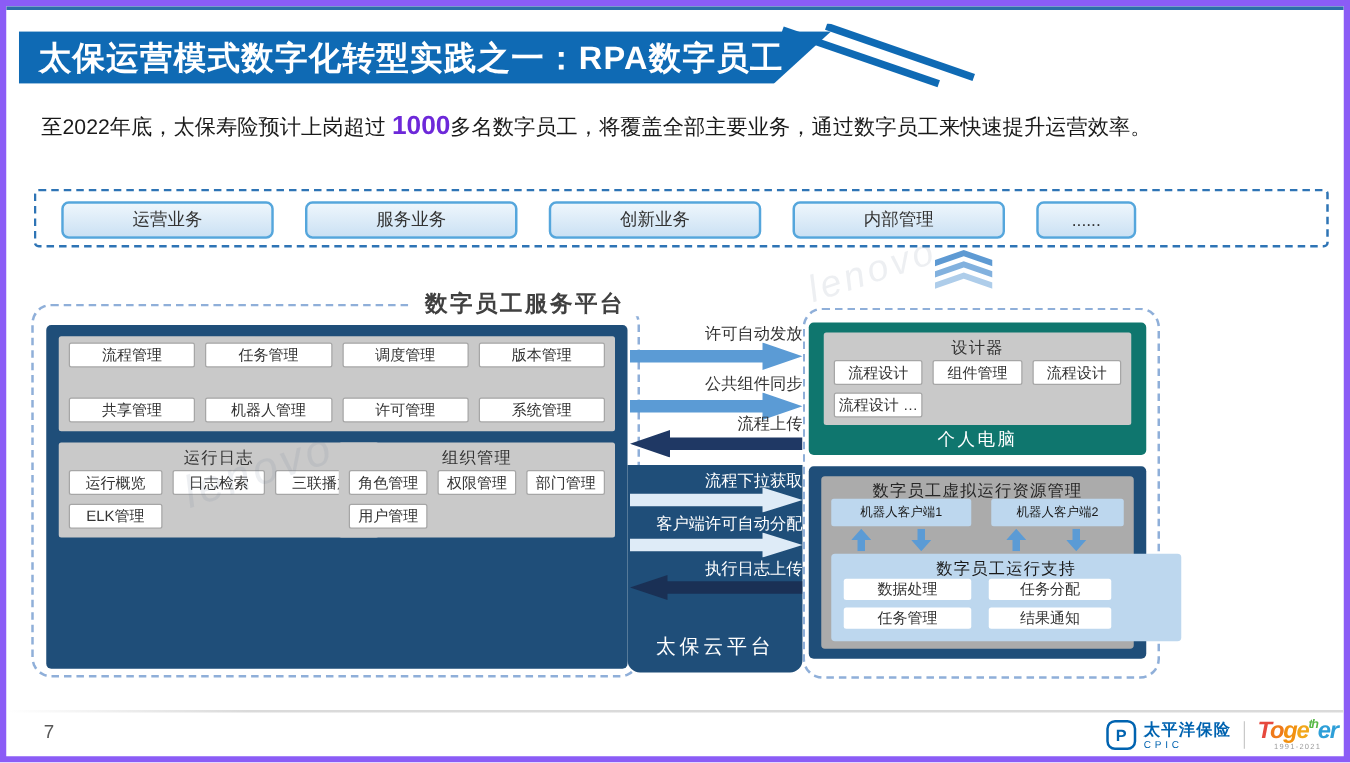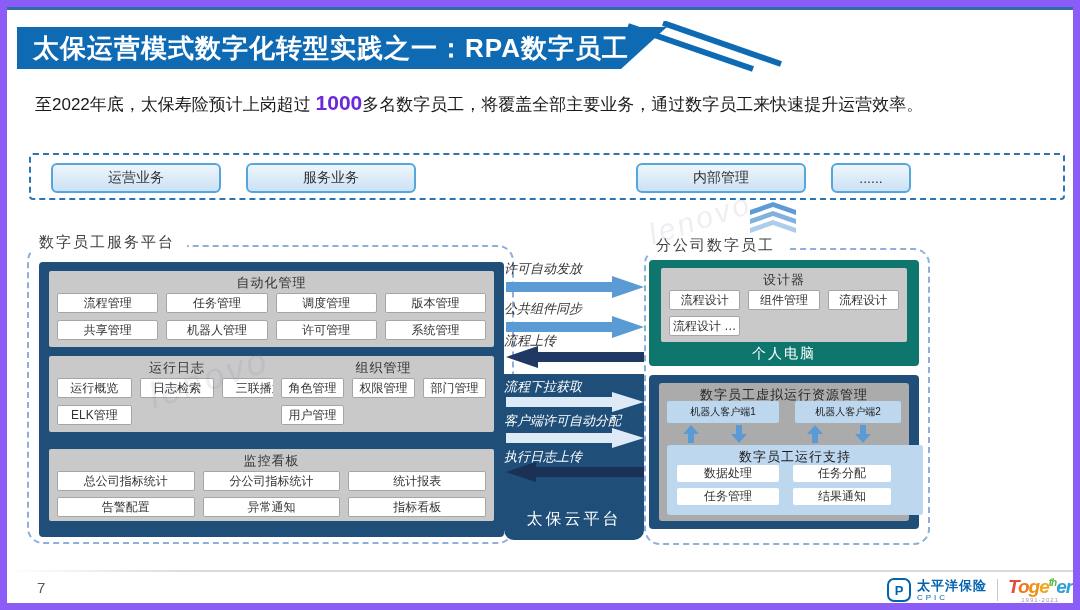--- a/index.html
+++ b/index.html
@@ -1,54 +1,54 @@
 <!DOCTYPE html>
 <html><head>
 <meta charset="utf-8">
 <style>
   html,body{margin:0;padding:0;background:#fff;}
   .slide{position:relative;width:1080px;height:610px;background:#fff;overflow:hidden;
-         font-family:"Liberation Sans","DejaVu Sans",sans-serif;border:7px solid #8b5cf6;box-sizing:border-box;}
+         font-family:"Liberation Sans","DejaVu Sans",sans-serif;border:5px solid #8b5cf6;box-sizing:border-box;}
   .topline{position:absolute;left:0;top:0;width:100%;height:3px;background:#2D6DA8;}
   .banner{position:absolute;left:10px;top:20px;width:650px;height:42px;background:#0F6AB4;
           clip-path:polygon(0 0,100% 0,calc(100% - 46px) 100%,0 100%);display:flex;align-items:center;z-index:2;}
   .banner span{color:#fff;font-size:26px;font-weight:bold;padding-left:16px;letter-spacing:1px;white-space:nowrap;}
   .stripes{position:absolute;left:616px;top:14px;z-index:1;}
   .intro{position:absolute;left:28px;top:84px;width:1030px;font-size:17px;color:#1a1a1a;margin:0;white-space:nowrap;}
   .intro .hl{color:#6d28d9;font-weight:bold;font-size:21px;}
   .bizbar{position:absolute;left:22px;top:146px;width:1036px;height:47px;border:2px dashed #2E74B5;border-radius:4px;box-sizing:border-box;}
   .chip{position:absolute;top:8px;height:30px;background:linear-gradient(#EEF6FC,#CBE1F4);border:2px solid #55A6DC;
         border-radius:6px;display:flex;align-items:center;justify-content:center;font-size:14px;color:#333;box-sizing:border-box;}
   .dashed-group{position:absolute;border:2px dashed #8FAFD9;border-radius:16px;box-sizing:border-box;z-index:1;}
-  .group-label{position:absolute;text-align:left;font-size:15px;color:#404040;z-index:4;}
+  .group-label{position:absolute;text-align:right;font-size:18px;color:#404040;z-index:4;font-weight:bold;}
   .group-label span{background:#fff;padding:0 12px;letter-spacing:2px;}
   .navy{position:absolute;left:32px;top:255px;width:465px;height:275px;background:#1F4E79;border-radius:4px;z-index:2;}
   .sec{position:absolute;background:#C9C9C9;border-radius:2px;box-sizing:border-box;padding:3px 8px 7px;display:flex;flex-direction:column;}
   .sec-title{text-align:center;font-size:13px;color:#333;line-height:17px;flex:0 0 auto;letter-spacing:1px;}
   .sec-grid{flex:1;display:grid;gap:6px 8px;align-content:space-between;margin-top:2px;}
   .cols4{grid-template-columns:repeat(4,1fr);grid-auto-rows:20px;}
   .cols3{grid-template-columns:repeat(3,1fr);grid-auto-rows:20px;}
   .cols2{grid-template-columns:repeat(3,1fr);grid-auto-rows:20px;}
   .item{background:#fff;border:1px solid #A6A6A6;border-radius:2px;font-size:12px;color:#333;
         display:flex;align-items:center;justify-content:center;white-space:nowrap;}
-  .flow-label{position:absolute;left:497px;width:140px;text-align:left;font-size:13px;color:#333;z-index:4;white-space:nowrap;font-style:italic;}
+  .flow-label{position:absolute;left:497px;width:140px;text-align:right;font-size:13px;color:#333;z-index:4;white-space:nowrap;}
   .flow-label.onblue{color:#fff;}
   .arrow{position:absolute;z-index:4;}
   .cloud{position:absolute;left:497px;top:367px;width:140px;height:166px;background:#1F4E79;border-radius:0 0 10px 10px;z-index:3;}
   .cloud-label{position:absolute;left:0;right:0;bottom:10px;text-align:center;color:#fff;font-size:16px;letter-spacing:3px;}
   .chevrons{position:absolute;left:743px;top:195px;z-index:2;}
   .blue-box{position:absolute;left:642px;top:253px;width:270px;height:106px;background:#0f766e;border-radius:4px;z-index:2;}
   .designer{position:absolute;left:12px;top:8px;width:246px;height:74px;}
   .device-label{position:absolute;left:0;right:0;bottom:3px;text-align:center;color:#fff;font-size:14px;letter-spacing:2px;}
   .dark-box{position:absolute;left:642px;top:368px;width:270px;height:154px;background:#1F4E79;border-radius:4px;z-index:2;}
   .gray-inner{position:absolute;left:10px;top:8px;width:250px;height:138px;background:#ABABAB;border-radius:3px;}
   .gi-title{position:absolute;left:0;right:0;top:3px;text-align:center;font-size:13px;color:#262626;letter-spacing:1px;}
   .client{position:absolute;background:#BDD7EE;border-radius:2px;font-size:10px;color:#1a1a1a;
           display:flex;align-items:center;justify-content:center;white-space:nowrap;}
-  .support{position:absolute;left:8px;top:62px;width:256px;height:70px;background:#BDD7EE;border-radius:3px;}
+  .support{position:absolute;left:8px;top:62px;width:280px;height:70px;background:#BDD7EE;border-radius:3px;}
   .support-title{position:absolute;left:0;right:0;top:3px;text-align:center;font-size:13px;color:#1a1a1a;letter-spacing:1px;}
   .sitem{position:absolute;background:#fff;border-radius:2px;font-size:12px;color:#333;
          display:flex;align-items:center;justify-content:center;white-space:nowrap;}
   .footer-line{position:absolute;left:0;top:563px;width:100%;height:2px;
                background:linear-gradient(90deg,rgba(218,218,218,0) 0%,#DADADA 18%,#DADADA 100%);}
   .pagenum{position:absolute;left:30px;top:572px;font-size:15px;color:#595959;}
   .logos{position:absolute;left:880px;top:568px;height:30px;display:flex;align-items:center;z-index:2;}
   .cpic-icon{width:20px;height:20px;border:2px solid #0063B0;border-radius:7px;display:flex;align-items:center;justify-content:center;
              color:#0063B0;font-weight:bold;font-size:13px;margin-right:6px;}
   .cpic-text{display:flex;flex-direction:column;line-height:1;}
@@ -76,31 +76,31 @@
   <svg class="stripes" width="160" height="52">
     <line x1="5" y1="5" x2="130" y2="48" stroke="#0F6AB4" stroke-width="6"></line>
     <line x1="40" y1="2" x2="158" y2="43" stroke="#0F6AB4" stroke-width="6"></line>
   </svg>
 
   <p class="intro"><span>至2022年底，太保寿险预计上岗超过 </span><span class="hl">1000</span><span>多名数字员工，将覆盖全部主要业务，通过数字员工来快速提升运营效率。</span></p>
 
   <div class="bizbar">
     <div class="chip" style="left:20px;width:170px;">运营业务</div>
     <div class="chip" style="left:215px;width:170px;">服务业务</div>
+    <div class="chip" style="left:410px;width:170px;">创新业务</div>
     <div class="chip" style="left:605px;width:170px;">内部管理</div>
     <div class="chip" style="left:800px;width:80px;">......</div>
   </div>
 
   <div class="dashed-group" style="left:20px;top:238px;width:487px;height:299px;"></div>
   <div class="group-label" style="left:20px;top:226px;width:487px;">
     <span>数字员工服务平台</span>
   </div>
   <div class="navy">
     <div class="sec" style="left:10px;top:9px;width:445px;height:76px;">
-      <div class="sec-title">自动化管理</div>
       <div class="sec-grid cols4">
         <div class="item">流程管理</div>
         <div class="item">任务管理</div>
         <div class="item">调度管理</div>
         <div class="item">版本管理</div>
         <div class="item">共享管理</div>
         <div class="item">机器人管理</div>
         <div class="item">许可管理</div>
         <div class="item">系统管理</div>
       </div>
@@ -114,31 +114,20 @@
         <div class="item">ELK管理</div>
       </div>
     </div>
     <div class="sec" style="left:234px;top:94px;width:221px;height:76px;">
       <div class="sec-title">组织管理</div>
       <div class="sec-grid cols2">
         <div class="item">角色管理</div>
         <div class="item">权限管理</div>
         <div class="item">部门管理</div>
         <div class="item">用户管理</div>
-      </div>
-    </div>
-    <div class="sec" style="left:10px;top:187px;width:445px;height:72px;">
-      <div class="sec-title">监控看板</div>
-      <div class="sec-grid cols3">
-        <div class="item">总公司指标统计</div>
-        <div class="item">分公司指标统计</div>
-        <div class="item">统计报表</div>
-        <div class="item">告警配置</div>
-        <div class="item">异常通知</div>
-        <div class="item">指标看板</div>
       </div>
     </div>
   </div>
 
   <div class="flow-label" style="top:253px;">许可自动发放</div>
   <svg class="arrow" style="left:499px;top:269px;" width="138" height="22">
     <polygon points="0,6 106,6 106,0 138,11 106,22 106,16 0,16" fill="#5B9BD5"></polygon>
   </svg>
   <div class="flow-label" style="top:293px;">公共组件同步</div>
   <svg class="arrow" style="left:499px;top:309px;" width="138" height="22">
@@ -164,23 +153,20 @@
     </svg>
     <div class="cloud-label">太保云平台</div>
   </div>
 
   <svg class="chevrons" width="46" height="32">
     <polygon points="0,8 23,0 46,8 46,13 23,5 0,13" fill="#5E9AD3"></polygon>
     <polygon points="0,17 23,9 46,17 46,22 23,14 0,22" fill="#82B1DE"></polygon>
     <polygon points="0,26 23,18 46,26 46,31 23,23 0,31" fill="#AECDEA"></polygon>
   </svg>
   <div class="dashed-group" style="left:637px;top:241px;width:286px;height:297px;"></div>
-  <div class="group-label" style="left:637px;top:229px;width:286px;">
-    <span>分公司数字员工</span>
-  </div>
 
   <div class="blue-box">
     <div class="sec designer">
       <div class="sec-title">设计器</div>
       <div class="sec-grid cols2">
         <div class="item">流程设计</div>
         <div class="item">组件管理</div>
         <div class="item">流程设计</div>
         <div class="item">流程设计 …</div>
       </div>

